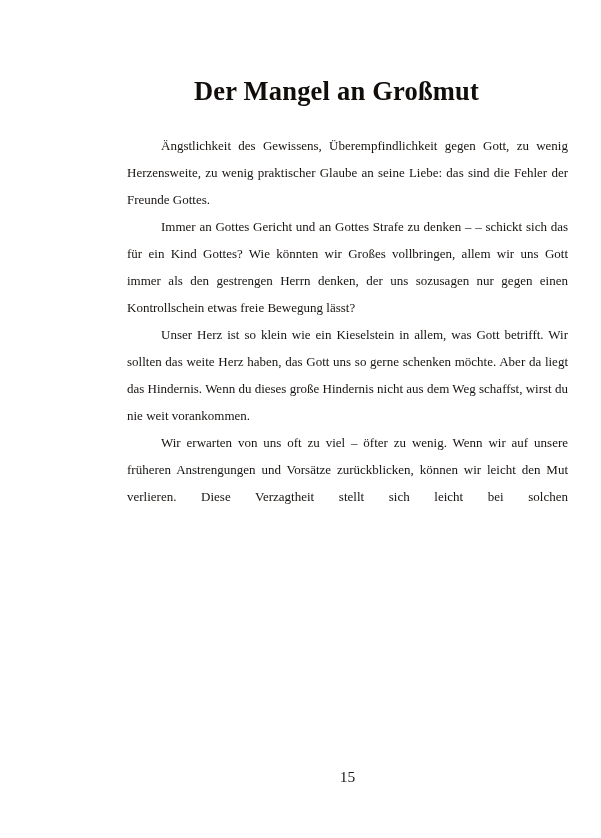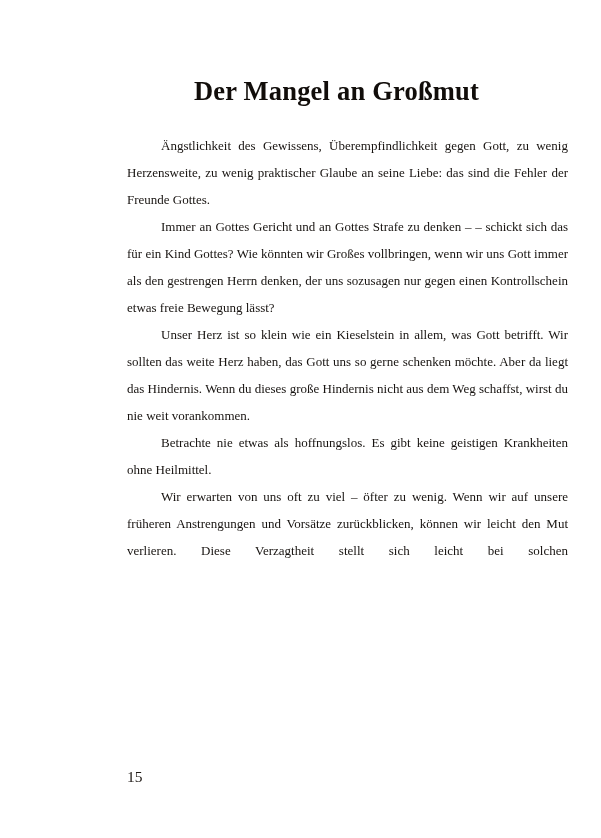--- a/index.html
+++ b/index.html
@@ -56,36 +56,35 @@
 
   .para:last-child {
     text-align-last: justify;
   }
 
   .page-number {
     position: absolute;
     top: 767px;
     left: 91px;
     width: 441px;
-    text-align: left;
+    text-align: center;
     font-size: 15.5px;
     line-height: 20px;
     color: #1d1814;
   }
 </style>
 </head>
 <body>
 
 <div class="page">
 
   <h1 class="chapter-title">Der Mangel an Großmut</h1>
 
   <div class="text-block">
     <p class="para">Ängstlichkeit des Gewissens, Überempfindlichkeit gegen Gott, zu wenig Herzensweite, zu wenig praktischer Glaube an seine Liebe: das sind die Fehler der Freunde Gottes.</p>
-    <p class="para">Immer an Gottes Gericht und an Gottes Strafe zu denken – – schickt sich das für ein Kind Gottes? Wie könnten wir Großes vollbringen, wenn wir uns Gott immer als den gestrengen Herrn denken, der uns sozusagen nur gegen einen Kontrollschein etwas freie Bewegung lässt?</p>
+    <p class="para">Immer an Gottes Gericht und an Gottes Strafe zu denken – – schickt sich das für ein Kind Gottes? Wie könnten wir Großes vollbringen, allem wir uns Gott immer als den gestrengen Herrn denken, der uns sozusagen nur gegen einen Kontrollschein etwas freie Bewegung lässt?</p>
     <p class="para">Unser Herz ist so klein wie ein Kieselstein in allem, was Gott betrifft. Wir sollten das weite Herz haben, das Gott uns so gerne schenken möchte. Aber da liegt das Hindernis. Wenn du dieses große Hindernis nicht aus dem Weg schaffst, wirst du nie weit vorankommen.</p>
-    <p class="para">Betrachte nie etwas als hoffnungslos. Es gibt keine geistigen Krankheiten ohne Heilmittel.</p>
     <p class="para">Wir erwarten von uns oft zu viel – öfter zu wenig. Wenn wir auf unsere früheren Anstrengungen und Vorsätze zurückblicken, können wir leicht den Mut verlieren. Diese Verzagtheit stellt sich leicht bei solchen</p>
   </div>
 
   <div class="page-number">15</div>
 
 </div>
 
 </body></html>

